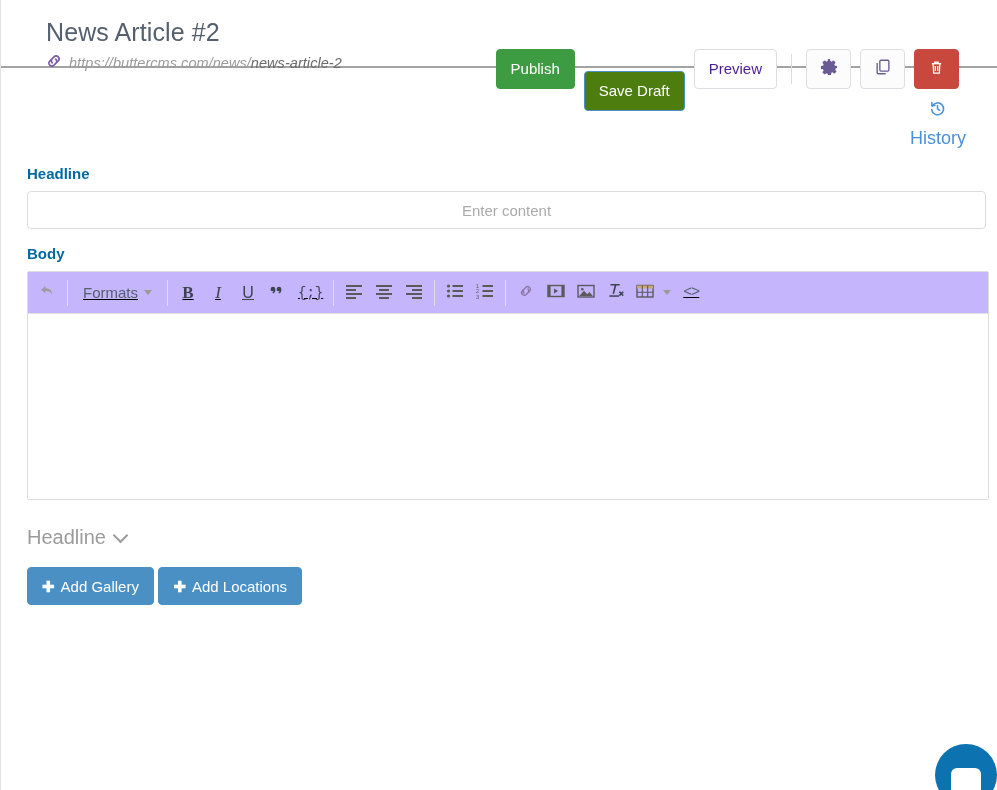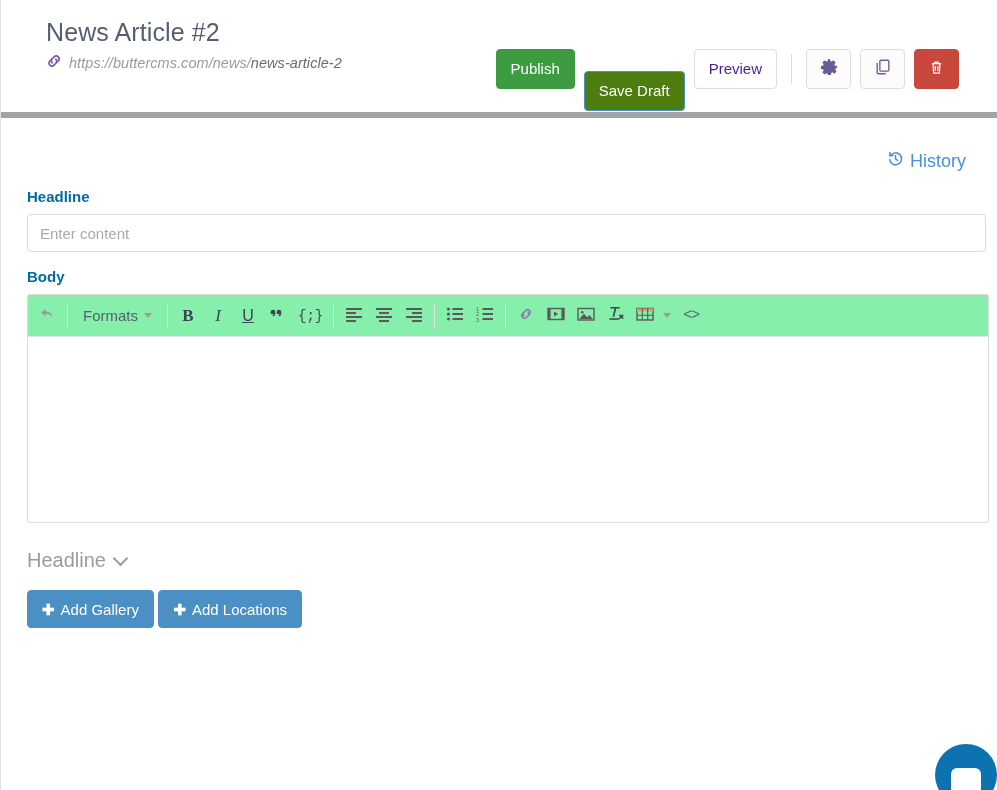--- a/index.html
+++ b/index.html
@@ -14,22 +14,22 @@
     position: relative;
     width: 997px; height: 790px;
     background: #ffffff;
     border-left: 1px solid #e3e3e3;
     overflow: hidden;
   }
 
   
   .header {
     position: relative;
-    height: 118px;
-    border-bottom: 6px solid #a3a3a3;
+    height: 68px;
+    border-bottom: 2px solid #a3a3a3;
     background: #fff;
   }
   .title-block {
     position: absolute;
     left: 45px; top: 16px;
   }
   .page-title {
     font-size: 25px;
     font-weight: 400;
     color: #55606e;
@@ -96,21 +96,21 @@
   }
 
   
   .content { position: relative; padding: 0 26px; }
   .history-row {
     display: flex; justify-content: flex-end;
     padding-top: 32px; padding-right: 5px;
   }
   .history-link {
     display: flex; align-items: center; gap: 6px;
-    color: #4a90d9; font-size: 18px; cursor: pointer;
+    color: #4a90d9; font-size: 18px; cursor: pointer; flex-direction: column;
   }
 
   .field-label {
     font-size: 15px;
     font-weight: bold;
     color: #0369a1;
     margin-top: 16px;
     margin-bottom: 9px;
   }
   .text-input {
@@ -118,37 +118,39 @@
     width: 959px;
     height: 38px;
     border: 1px solid #dcdcdc;
     border-radius: 4px;
     padding: 16px 12px;
     font-size: 15px;
     font-family: "Liberation Sans", sans-serif;
     color: #444;
     background: #fff;
     outline: none;
+    text-align: center;
   }
   .text-input::placeholder { color: #aaa; }
 
   
   .editor {
     width: 962px;
     border: 1px solid #dcdcdc;
     border-radius: 2px;
     background: #fff;
   }
   .editor-toolbar {
     display: flex;
     align-items: center;
     height: 42px;
     border-bottom: 1px solid #e2e2e2;
-    background: #86efac;
+    background: #c4b5fd;
     padding: 0 4px;
+    text-decoration: underline;
   }
   .tb-sep { width: 1px; height: 26px; background: #e0e0e0; margin: 0 5px; }
   .tb-btn {
     min-width: 30px; height: 32px;
     display: flex; align-items: center; justify-content: center;
     cursor: pointer;
     color: #5a5a5a;
     padding: 0 5px;
   }
   .tb-formats {

